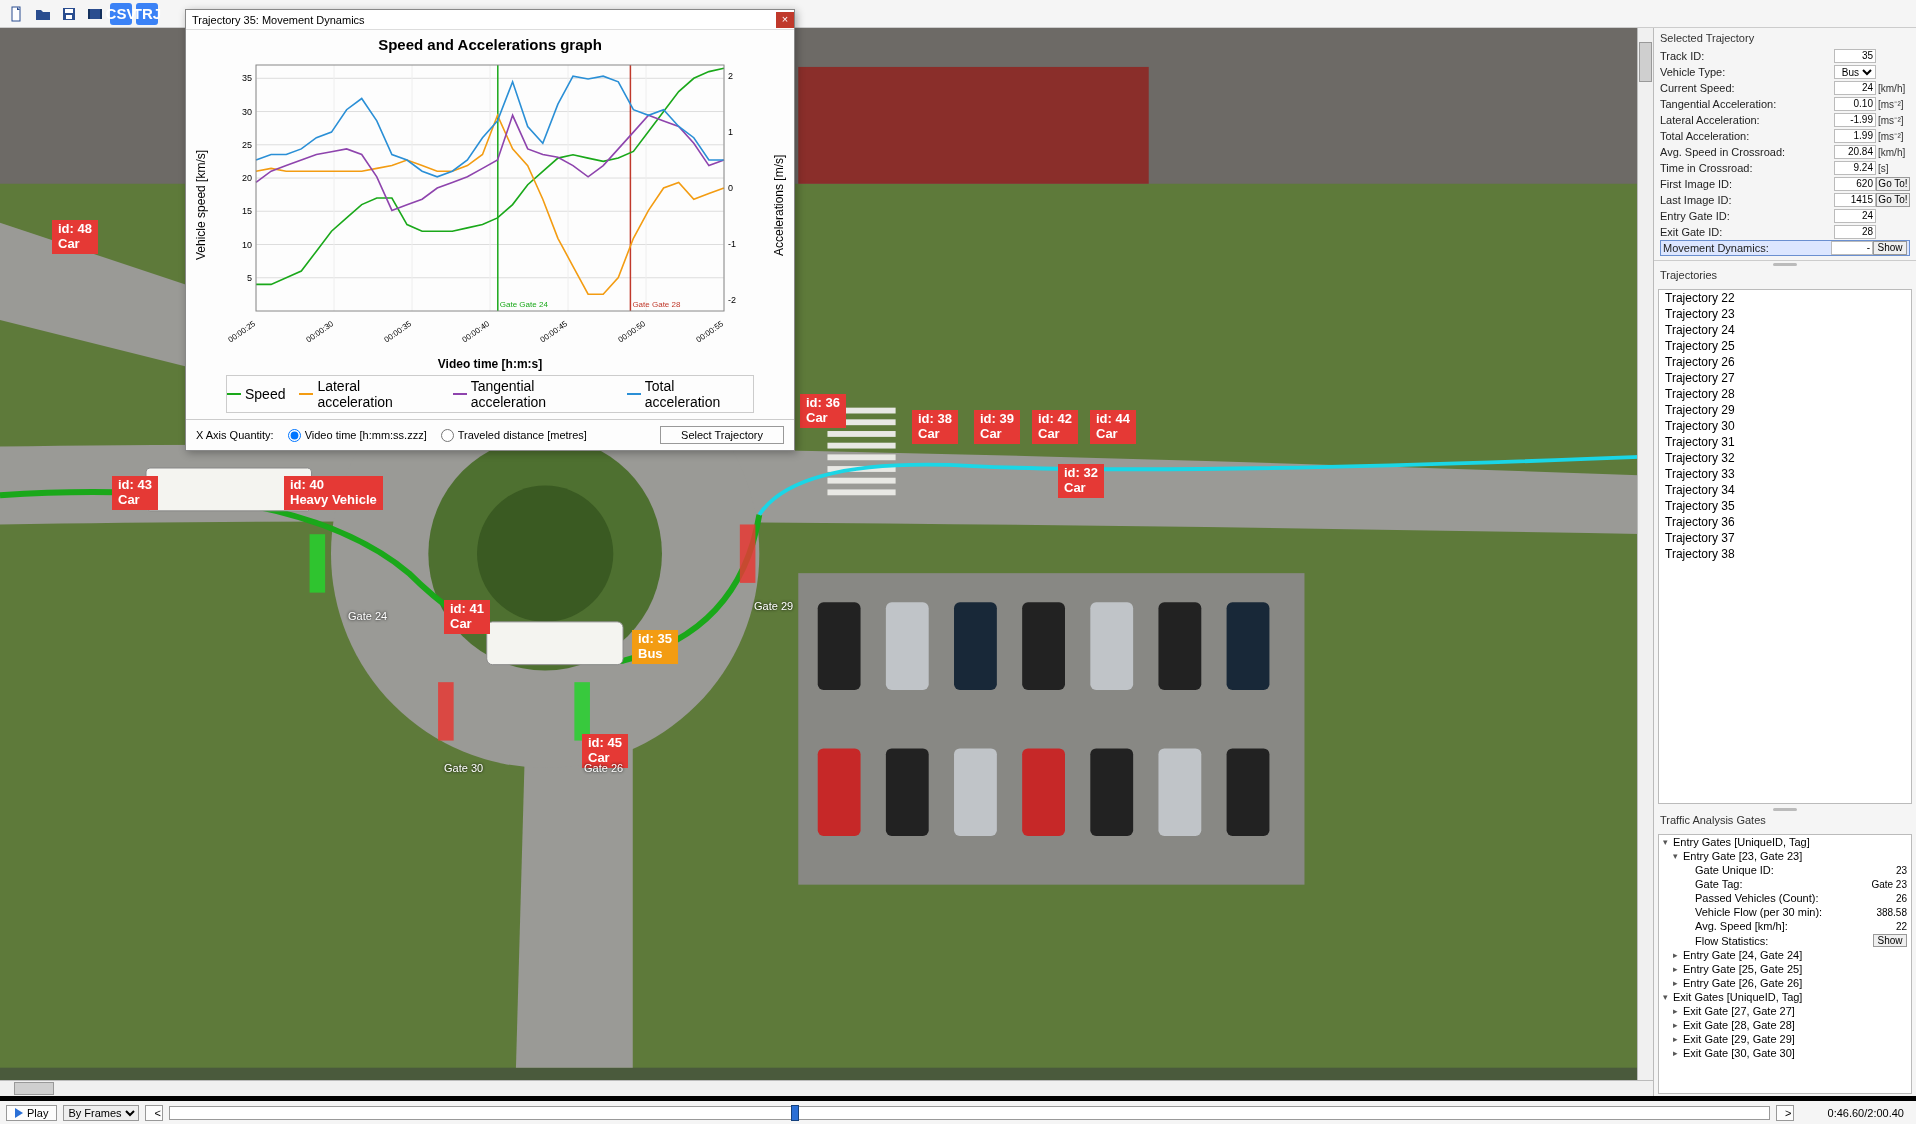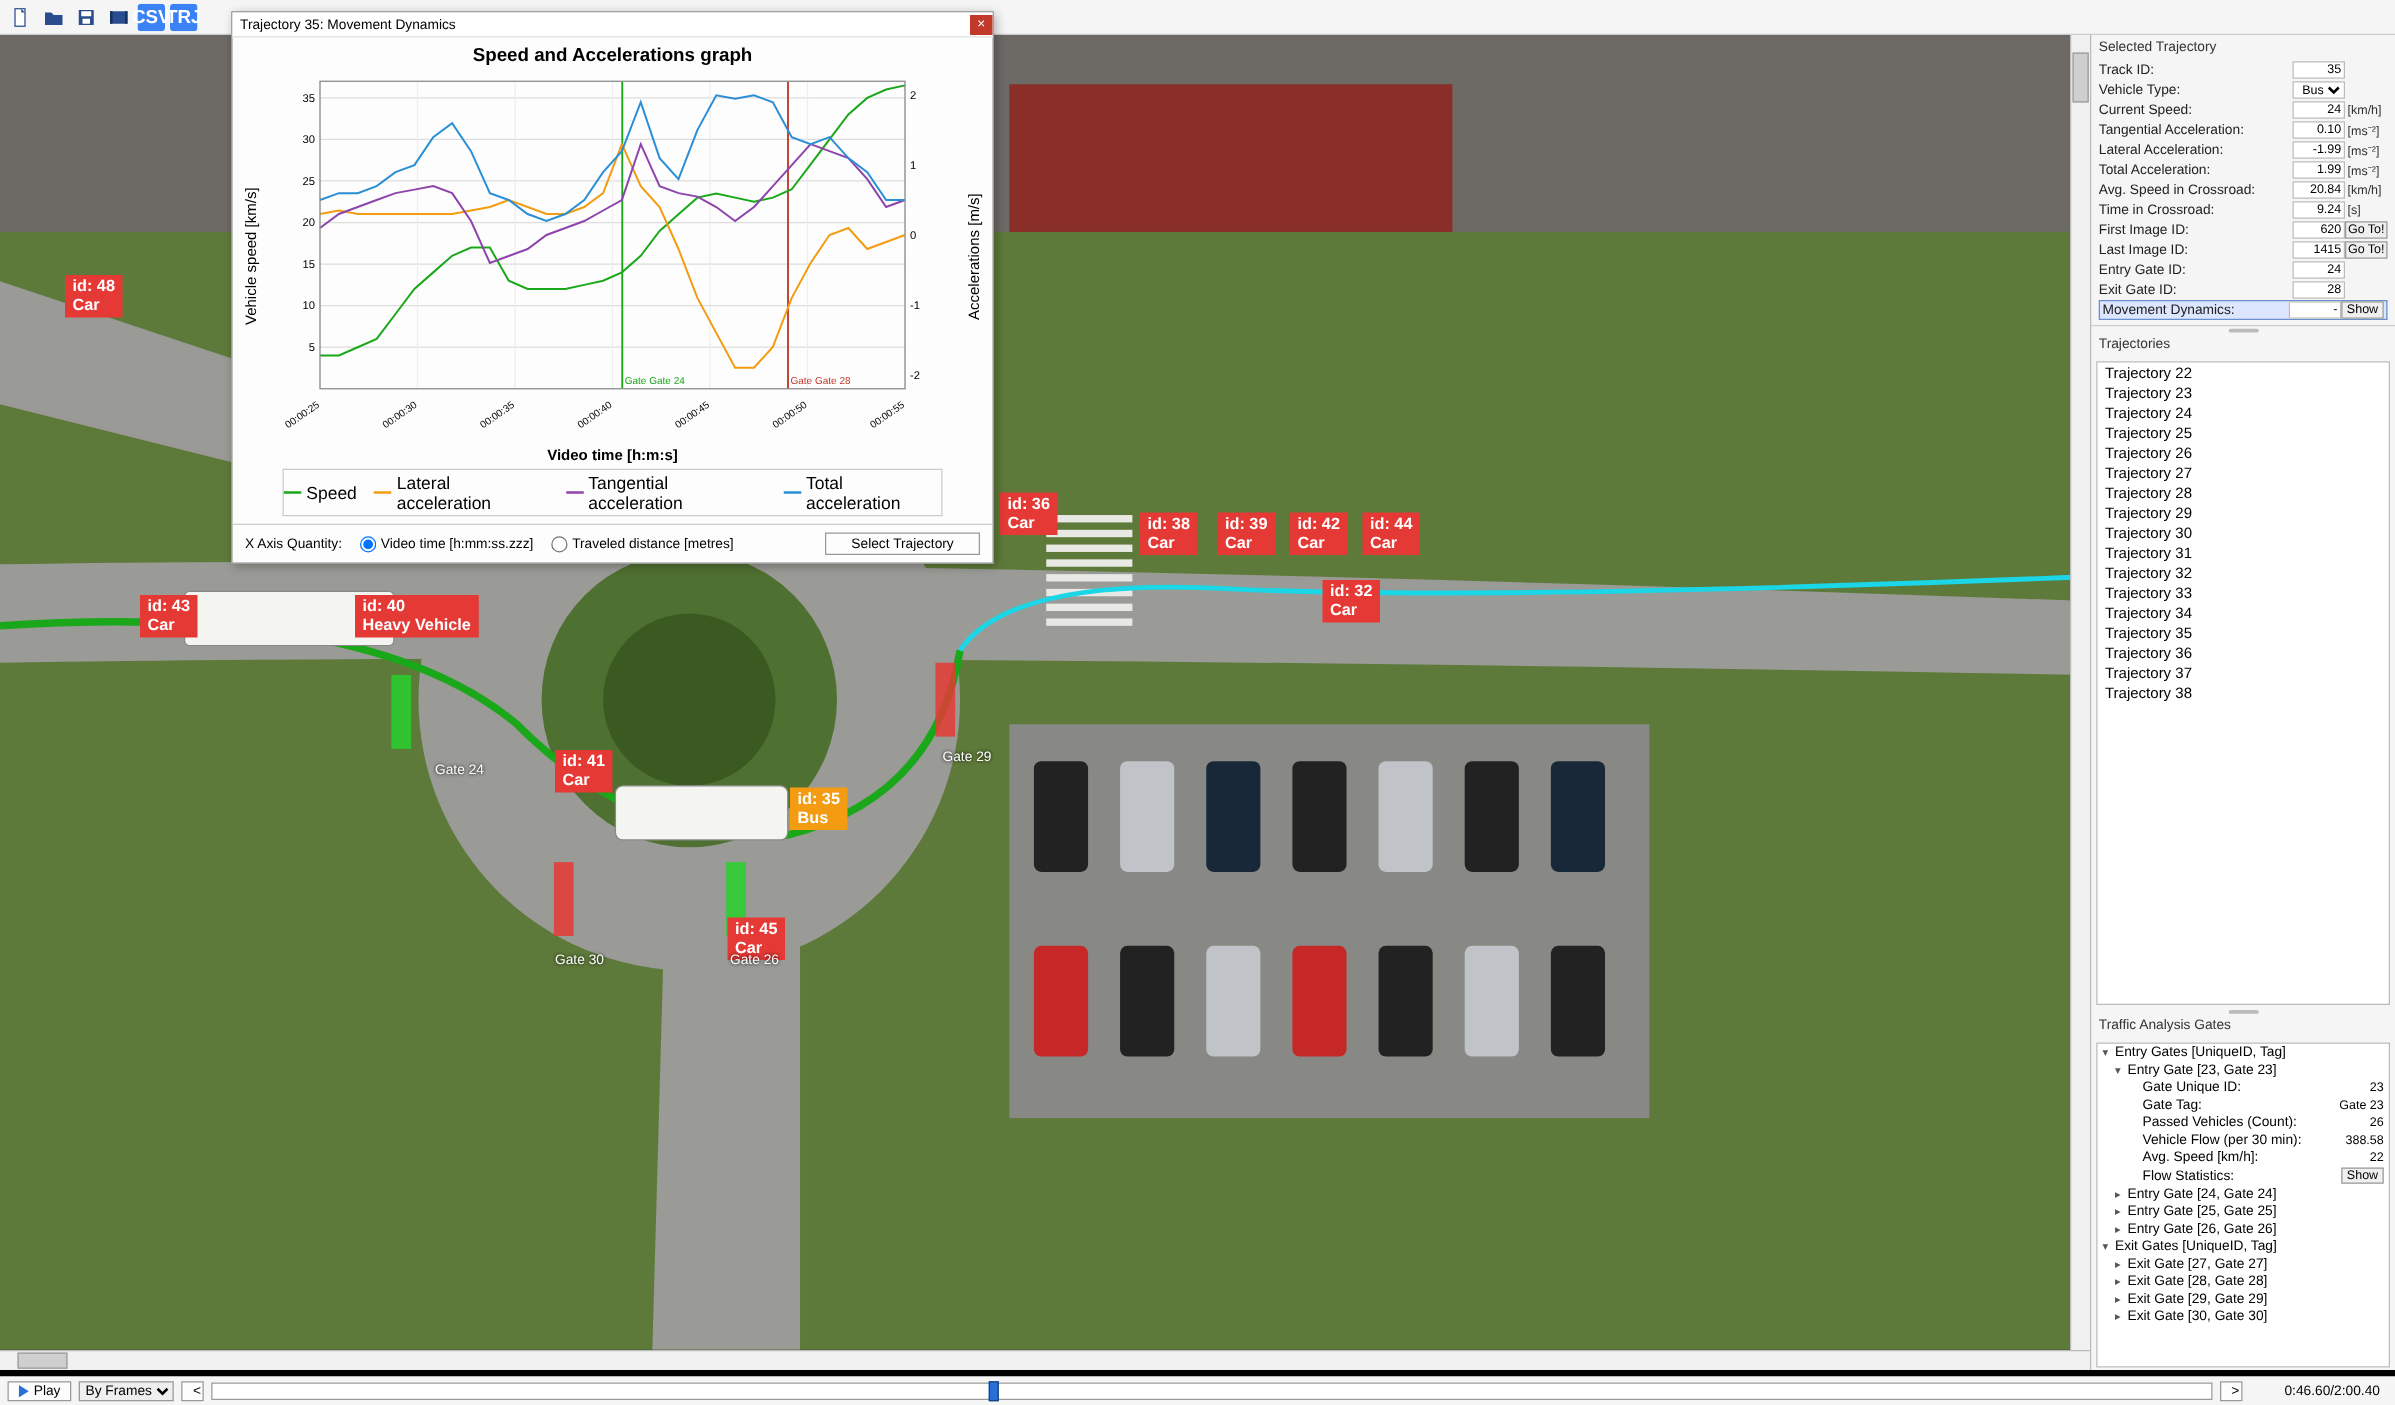--- a/index.html
+++ b/index.html
@@ -19,21 +19,21 @@
 #video-area .hscroll .thumb { position: absolute; left: 14px; width: 40px; top: 1px; bottom: 1px; background: #cfcfcf; border: 1px solid #999; }
 #video-area .vscroll { position: absolute; top: 0; right: 0; bottom: 16px; width: 16px; background: #f0f0f0; border-left: 1px solid #bbb; }
 #video-area .vscroll .thumb { position: absolute; top: 14px; height: 40px; left: 1px; right: 1px; background: #cfcfcf; border: 1px solid #999; }
 
 
 .vlabel { position: absolute; background: #e53935; color: #fff; font-size: 13px; font-weight: bold; padding: 2px 6px; line-height: 1.15; white-space: nowrap; }
 .vlabel.sel { background: #f39c12; }
 .gate-label { position: absolute; color: #fff; font-size: 11px; text-shadow: 0 0 3px #000; }
 
 
-#right-panel { width: 244px; background: #f5f5f5; border-left: 1px solid #bbb; display: flex; flex-direction: column; font-size: 11px; }
+#right-panel { width: 263px; background: #f5f5f5; border-left: 1px solid #bbb; display: flex; flex-direction: column; font-size: 11px; }
 .panel-section { border-bottom: 1px solid #ccc; padding: 4px 6px; }
 .panel-title { font-size: 11px; color: #333; margin-bottom: 4px; }
 .prop-row { display: flex; align-items: center; height: 16px; }
 .prop-row .k { flex: 1; color: #222; }
 .prop-row .v { width: 42px; text-align: right; padding-right: 2px; background: #fff; border: 1px solid #bbb; font-size: 10px; height: 14px; line-height: 12px; }
 .prop-row .u { width: 34px; font-size: 10px; color: #333; padding-left: 2px; }
 .prop-row .btn { width: 34px; font-size: 10px; background: #efefef; border: 1px solid #999; text-align: center; height: 14px; line-height: 12px; cursor: pointer; }
 .prop-row select.v { padding: 0; }
 .prop-row.md { background: #dce6ff; border: 1px solid #6a8fd0; padding: 0 2px; }
 

